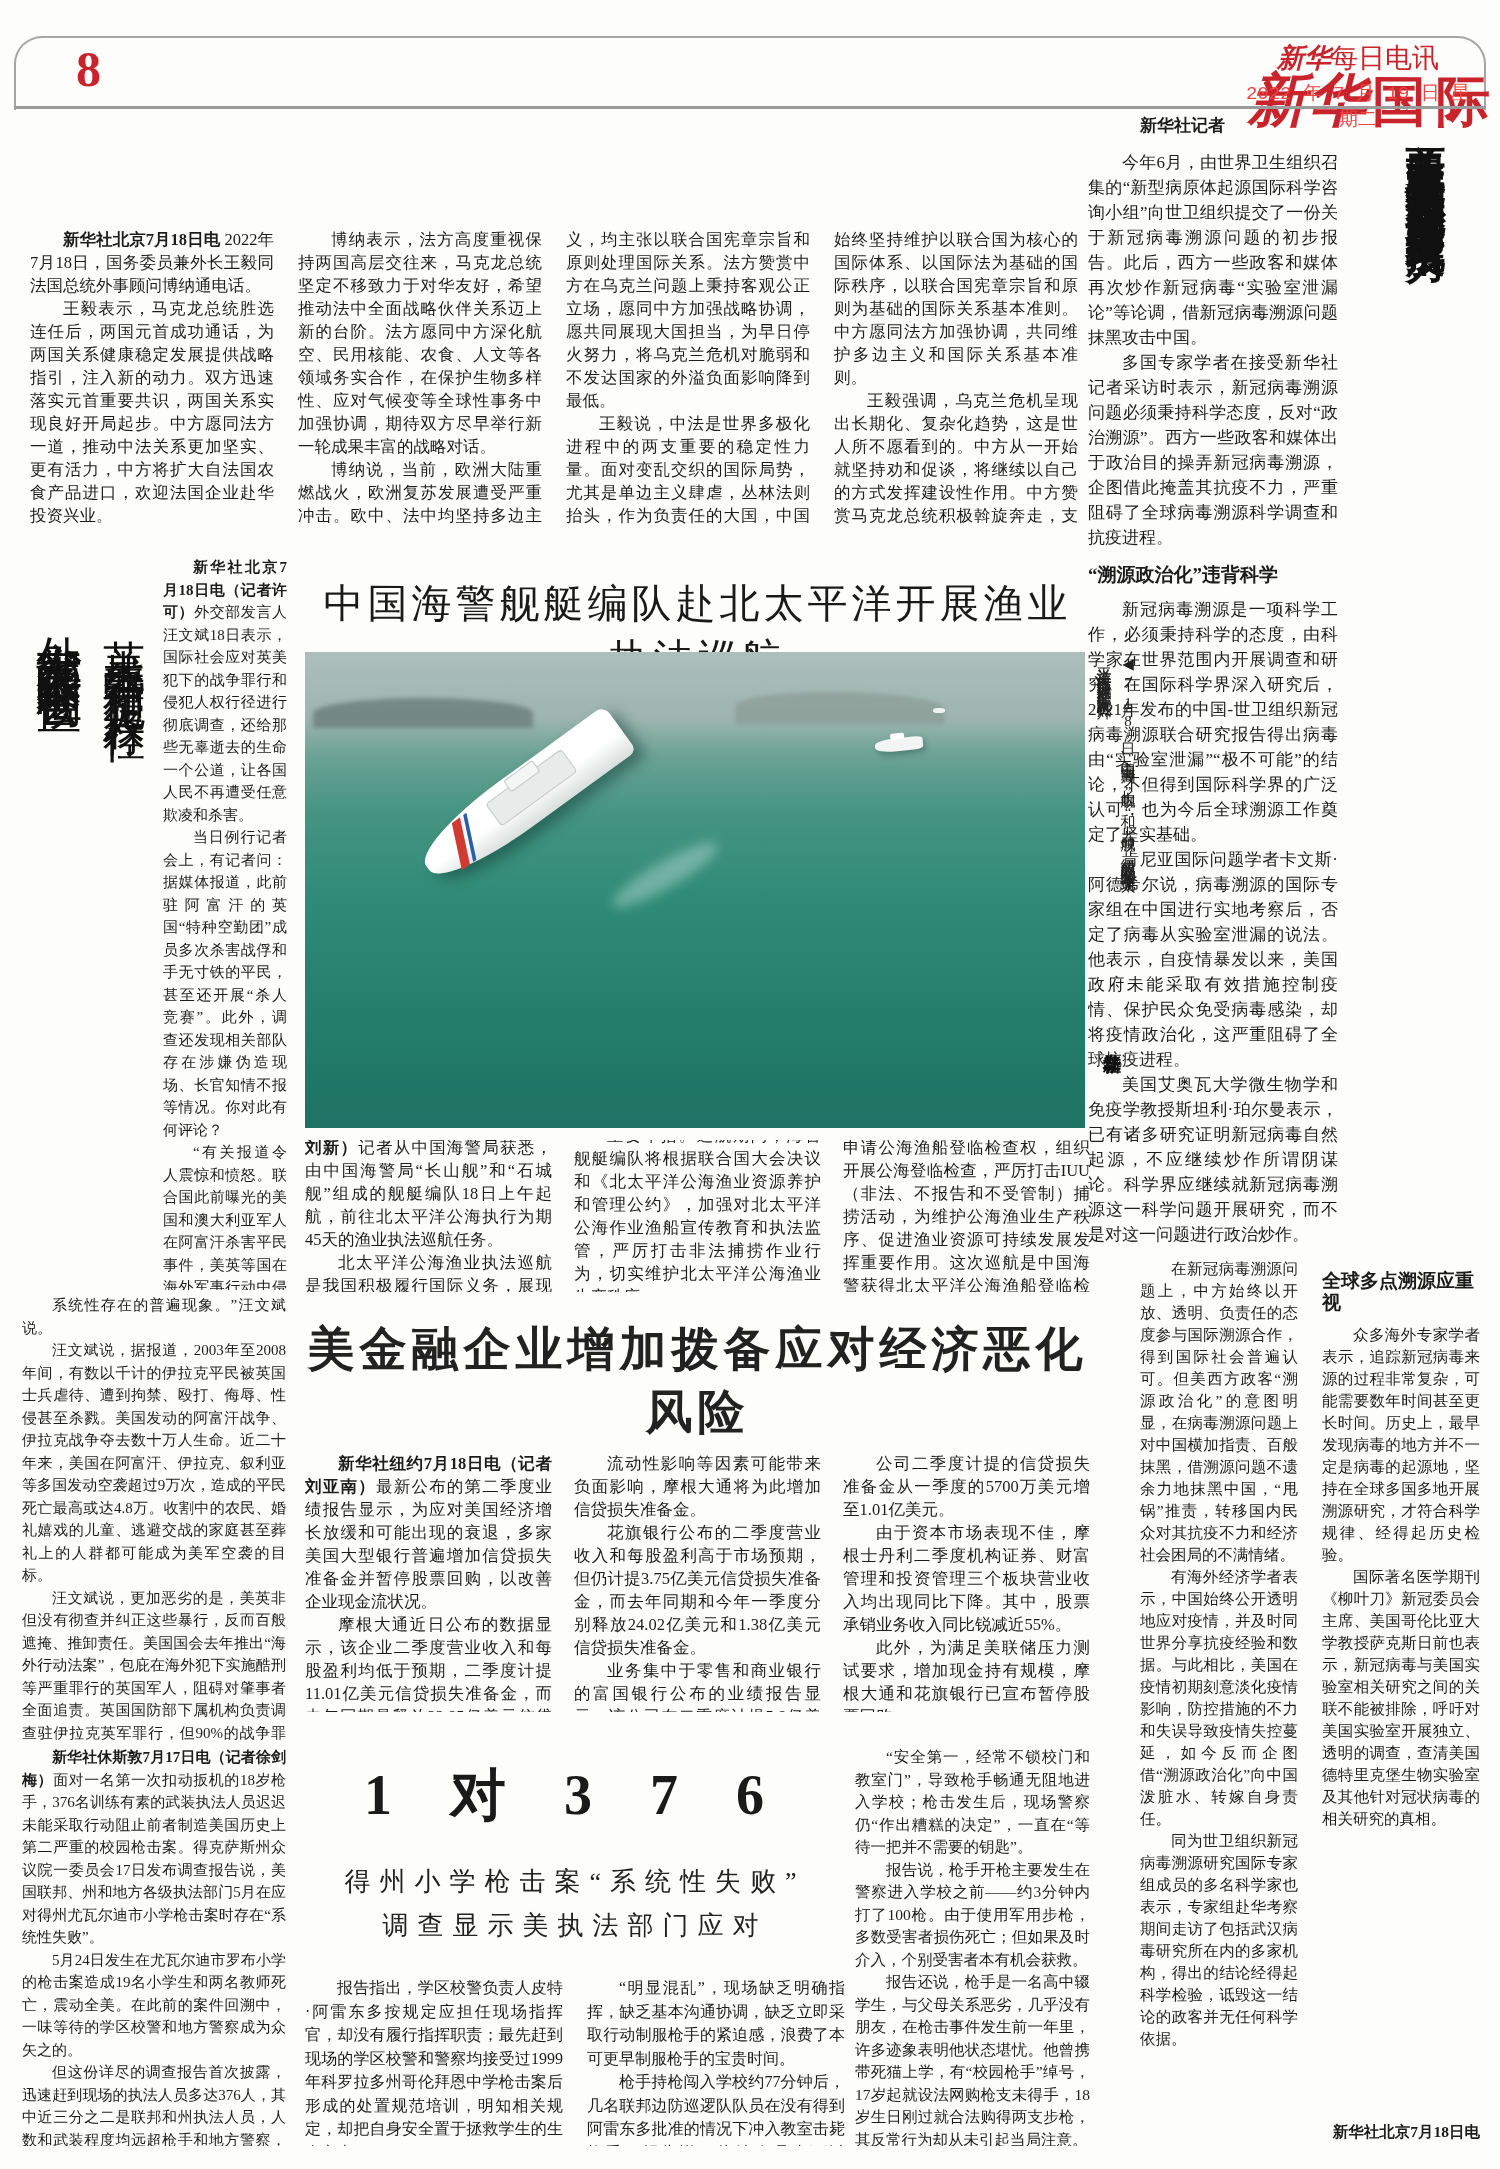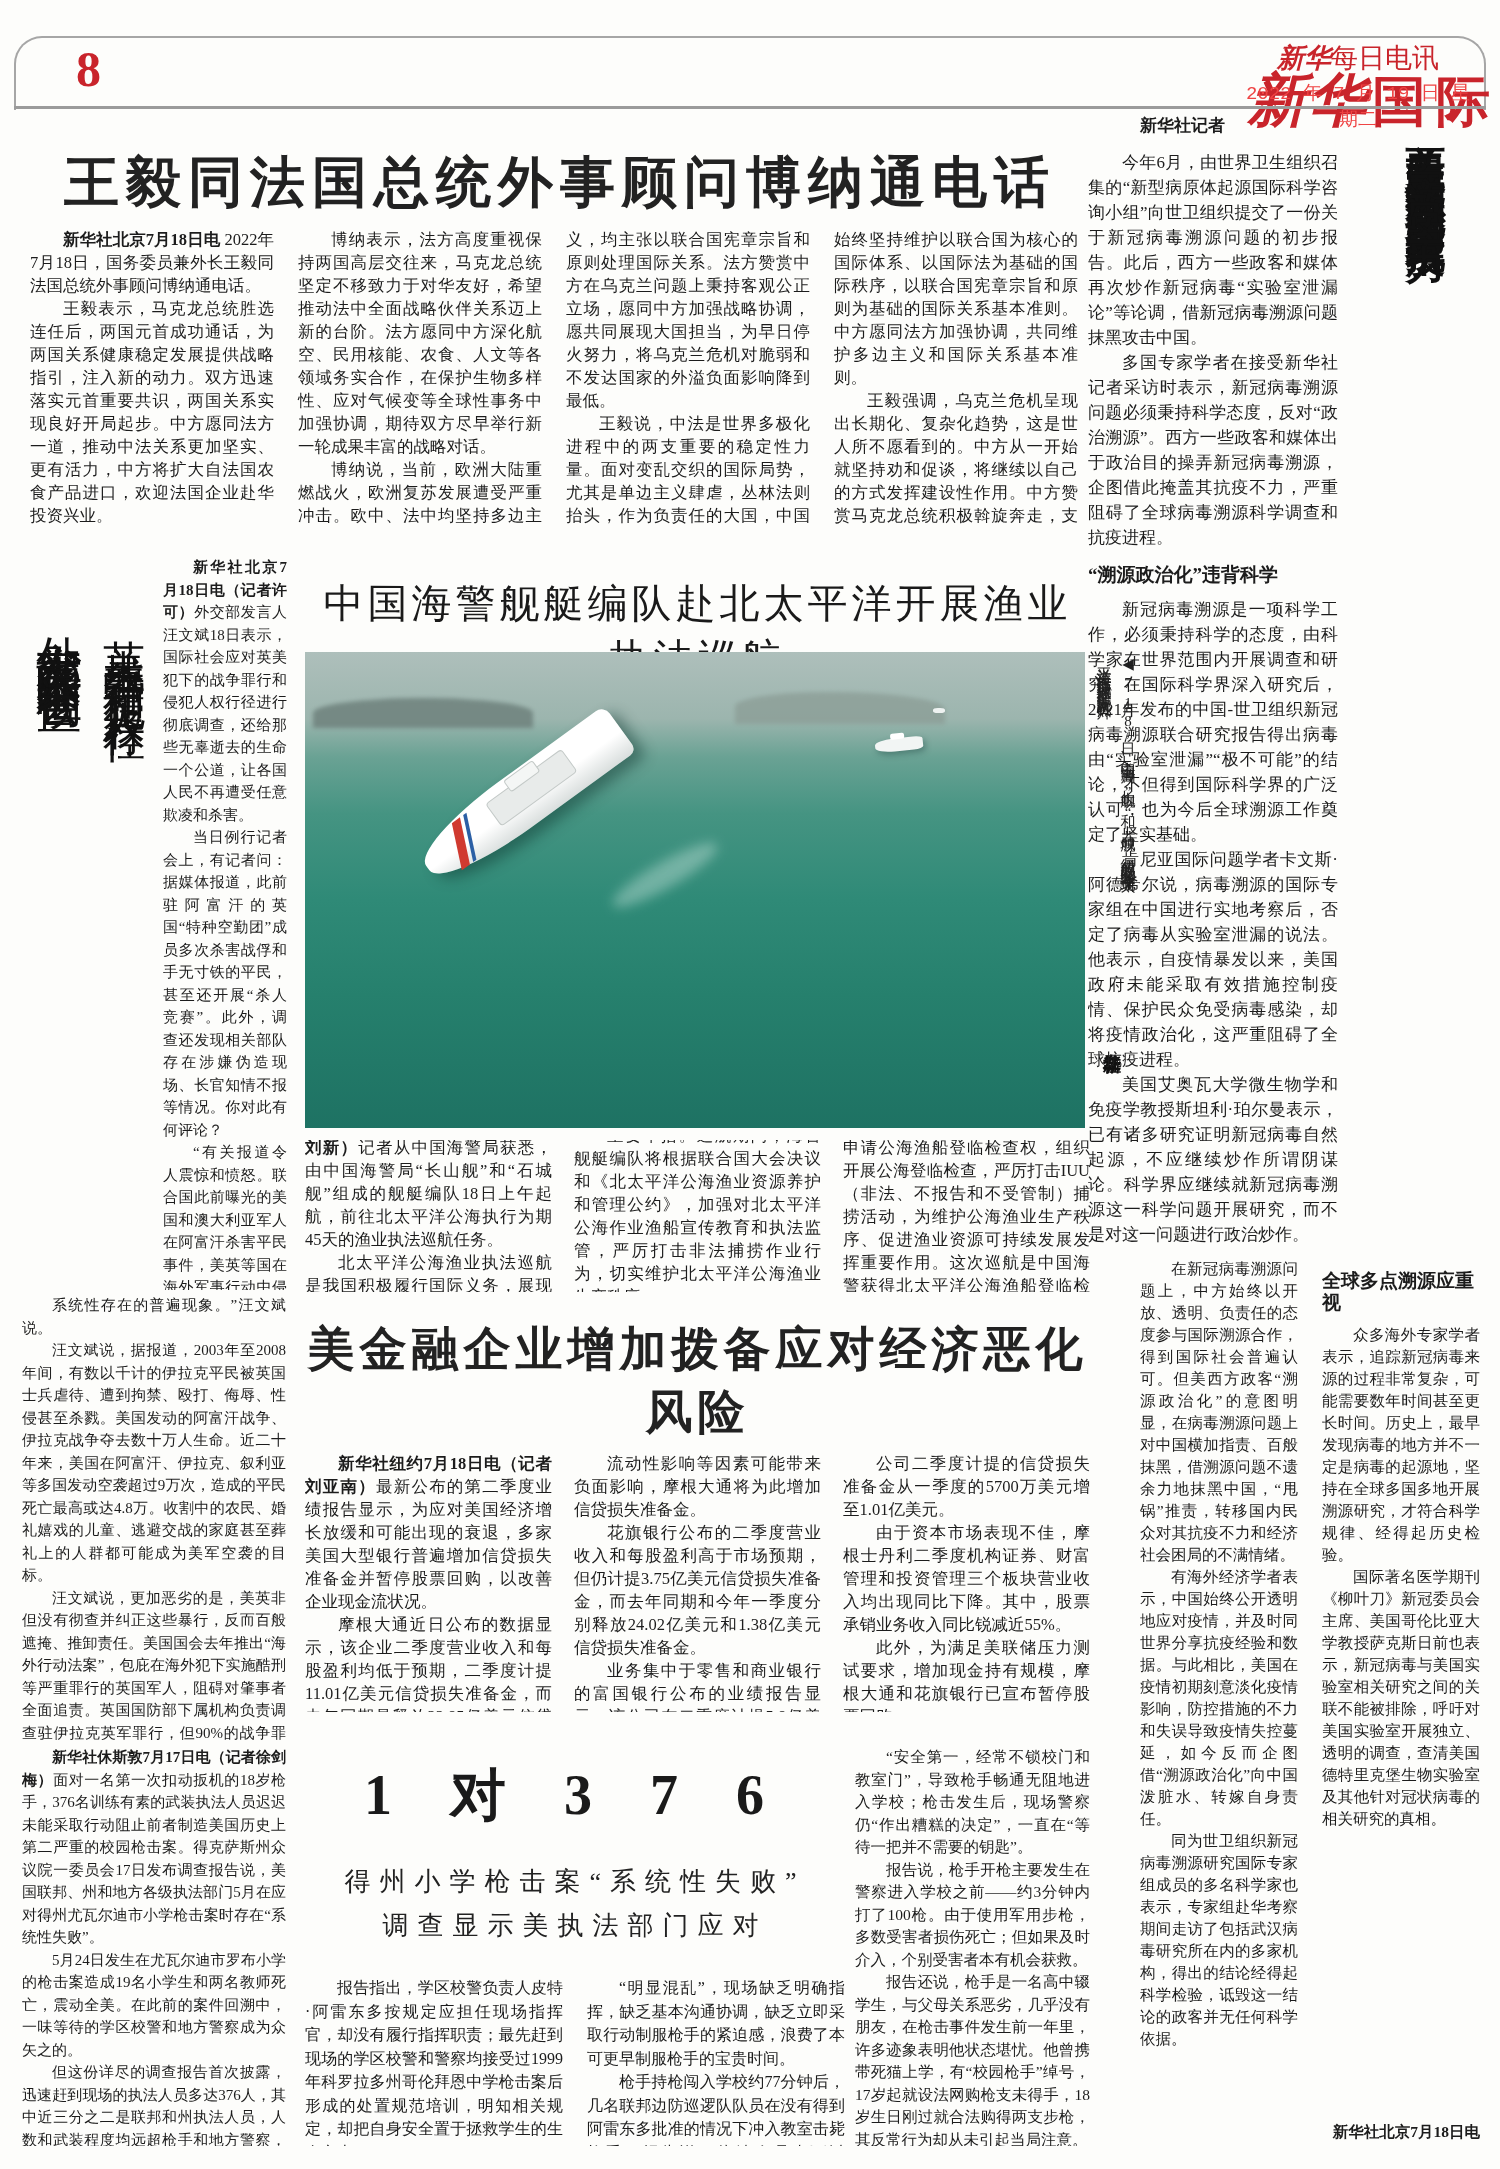--- a/index.html
+++ b/index.html
@@ -99,21 +99,20 @@
     <span class="mh-bold">国际</span>
   </div>
   <div class="logo">
     <div>
       <span class="logo-script">新华</span><span class="logo-rest">每日电讯</span>
     </div>
     <div class="dateline">2022 年 7 月 19 日  星期二</div>
   </div>
   <div class="rule"></div>
 
-  <div class="lead-title">王毅同法国总统外事顾问博纳通电话</div>
   <div class="block lead-body">
     <p class="para"><span class="byline-strong">新华社北京7月18日电</span><span>  2022年7月18日，国务委员兼外长王毅同法国总统外事顾问博纳通电话。</span></p>
     <span><p class="para">王毅表示，马克龙总统胜选连任后，两国元首成功通话，为两国关系健康稳定发展提供战略指引，注入新的动力。双方迅速落实元首重要共识，两国关系实现良好开局起步。中方愿同法方一道，推动中法关系更加坚实、更有活力，中方将扩大自法国农食产品进口，欢迎法国企业赴华投资兴业。</p><p class="para">博纳表示，法方高度重视保持两国高层交往来，马克龙总统坚定不移致力于对华友好，希望推动法中全面战略伙伴关系迈上新的台阶。法方愿同中方深化航空、民用核能、农食、人文等各领域务实合作，在保护生物多样性、应对气候变等全球性事务中加强协调，期待双方尽早举行新一轮成果丰富的战略对话。</p><p class="para">博纳说，当前，欧洲大陆重燃战火，欧洲复苏发展遭受严重冲击。欧中、法中均坚持多边主义，均主张以联合国宪章宗旨和原则处理国际关系。法方赞赏中方在乌克兰问题上秉持客观公正立场，愿同中方加强战略协调，愿共同展现大国担当，为早日停火努力，将乌克兰危机对脆弱和不发达国家的外溢负面影响降到最低。</p><p class="para">王毅说，中法是世界多极化进程中的两支重要的稳定性力量。面对变乱交织的国际局势，尤其是单边主义肆虐，丛林法则抬头，作为负责任的大国，中国始终坚持维护以联合国为核心的国际体系、以国际法为基础的国际秩序，以联合国宪章宗旨和原则为基础的国际关系基本准则。中方愿同法方加强协调，共同维护多边主义和国际关系基本准则。</p><p class="para">王毅强调，乌克兰危机呈现出长期化、复杂化趋势，这是世人所不愿看到的。中方从一开始就坚持劝和促谈，将继续以自己的方式发挥建设性作用。中方赞赏马克龙总统积极斡旋奔走，支持并相信法方将继续为恢复和平发挥欧洲大国的独特和重要作用。乌克兰危机导致粮食、能源短缺，对全球复苏与发展稳定带来挑战和风险。习近平主席相继提出全球发展倡议、全球安全倡议，中方愿同法方就落实倡议加强沟通。中方在二十国集团外长会上还提出了国际粮食安全合作倡议，可以同法方“粮食和农业韧性行动”倡议相互呼应，争取形成更多国际共识。</p></span>
   </div>
 
   <div class="vtitle mofa-vt-main">外交部发言人呼吁国际社会彻查</div>
   <div class="vtitle mofa-vt-sub">英美战争罪行和侵犯人权行径</div>
   <div class="block mofa-colnarrow">
     <p class="para"><span class="byline-strong">新华社北京7月18日电（记者许可）</span><span>外交部发言人汪文斌18日表示，国际社会应对英美犯下的战争罪行和侵犯人权行径进行彻底调查，还给那些无辜逝去的生命一个公道，让各国人民不再遭受任意欺凌和杀害。</span></p>
     <span><p class="para">当日例行记者会上，有记者问：据媒体报道，此前驻阿富汗的英国“特种空勤团”成员多次杀害战俘和手无寸铁的平民，甚至还开展“杀人竞赛”。此外，调查还发现相关部队存在涉嫌伪造现场、长官知情不报等情况。你对此有何评论？</p><p class="para">“有关报道令人震惊和愤怒。联合国此前曝光的美国和澳大利亚军人在阿富汗杀害平民事件，美英等国在海外军事行动中侵犯人权、践踏法治的暴行并非孤立个别事件，而是长期、</p></span>

